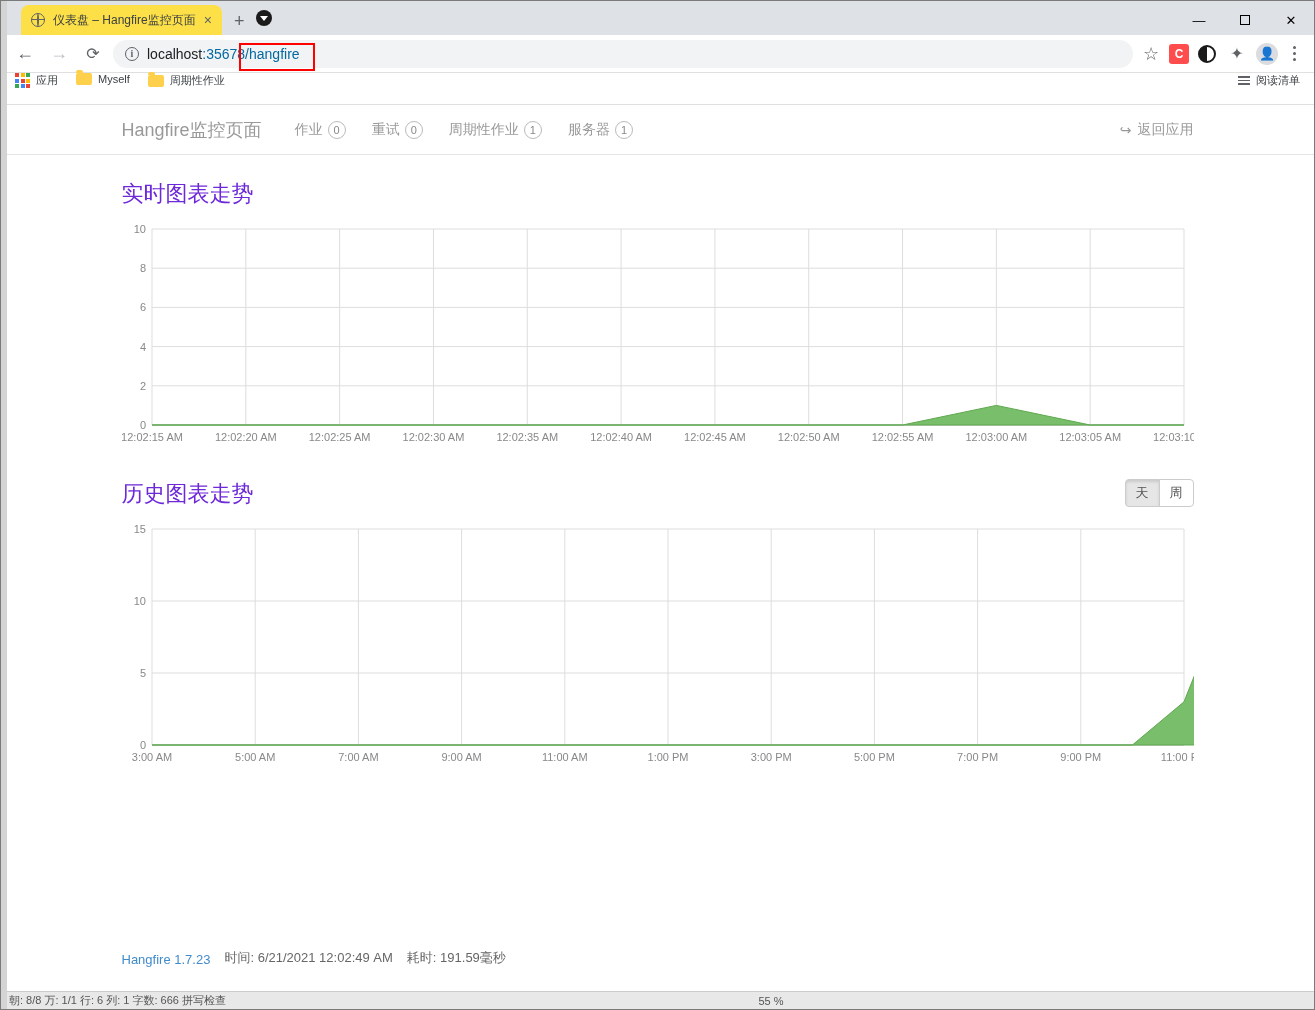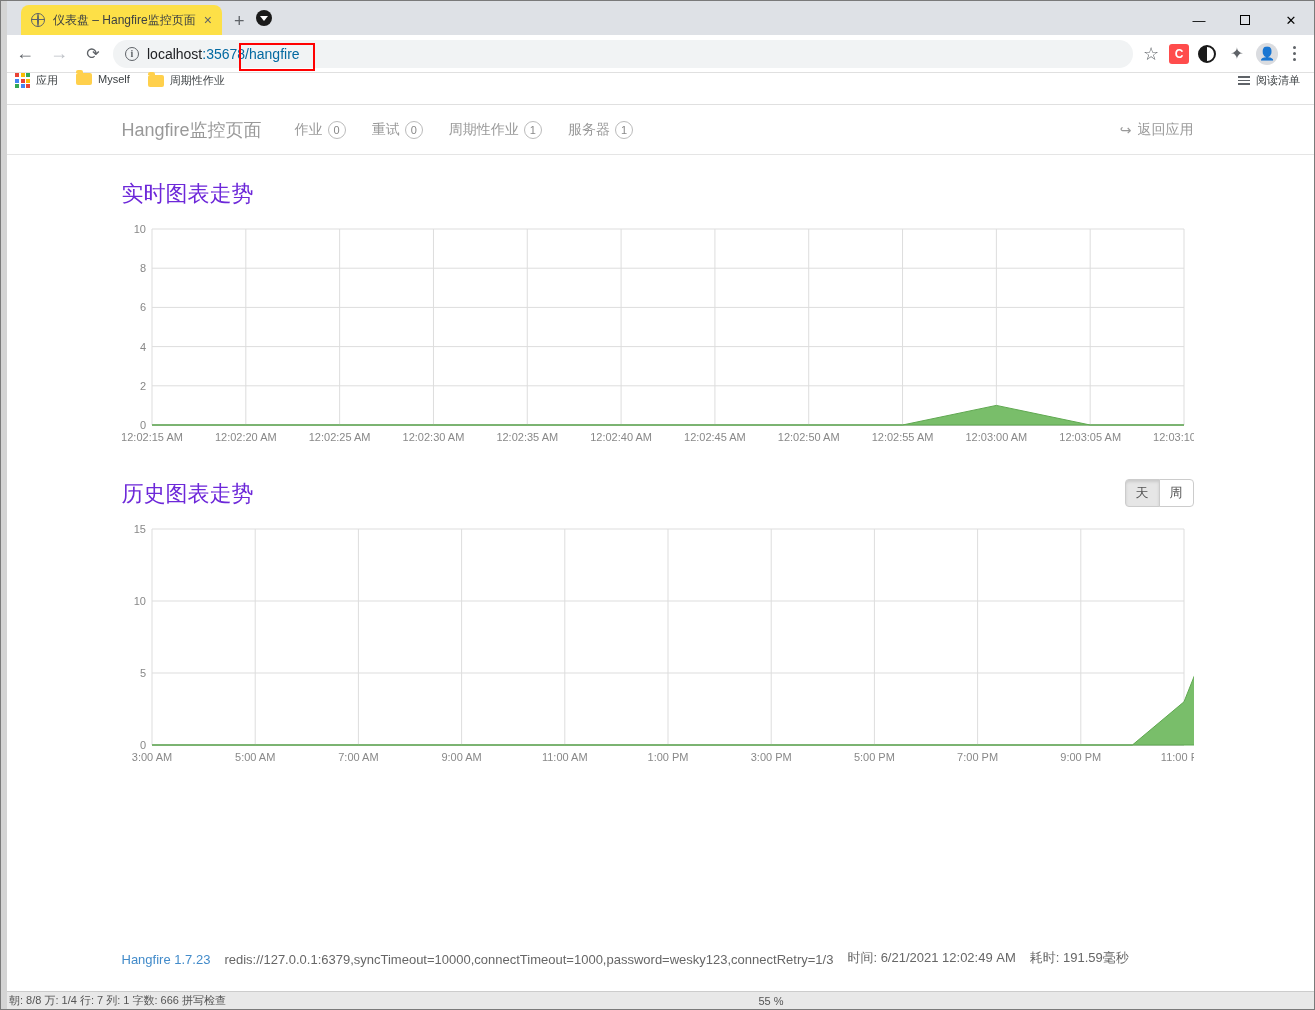--- a/index.html
+++ b/index.html
@@ -280,24 +280,23 @@
             <text x="855.6" y="242" text-anchor="middle" class="axis-text">7:00 PM</text>
             <text x="958.8000000000001" y="242" text-anchor="middle" class="axis-text">9:00 PM</text>
             <text x="1062" y="242" text-anchor="middle" class="axis-text">11:00 PM</text>
             <path d="M 30 226 L 30 226 L 133.2 226 L 236.4 226 L 339.59999999999997 226 L 442.8 226 L 546 226 L 649.1999999999999 226 L 752.4 226 L 855.6 226 L 958.8000000000001 226 L 1010.4 226 L 1062 182.8 L 1113.6000000000001 53.19999999999999 L 1113.6000000000001 226 Z" class="area-fill"></path>
           </svg>
     </div>
   </div>
 
   <div class="footer">
     <a>Hangfire 1.7.23</a>
-    <span>redis://127.0.0.1:6379,syncTimeout=10000,connectTimeout=1000,password=wesky123,connectRetry=1/3</span>
     <span><span>时间:</span> <span>6/21/2021 12:02:49 AM</span></span>
     <span><span>耗时:</span> <span>191.59毫秒</span></span>
   </div>
 
   <div class="statusbar">
-    <span>朝: 8/8  万: 1/4  行: 7  列: 1    字数: 666    拼写检查</span>
+    <span>朝: 8/8  万: 1/1  行: 6  列: 1    字数: 666    拼写检查</span>
     <span class="mid">55 %</span>
   </div>
 
 </div>
 </div>
 
 </body></html>

